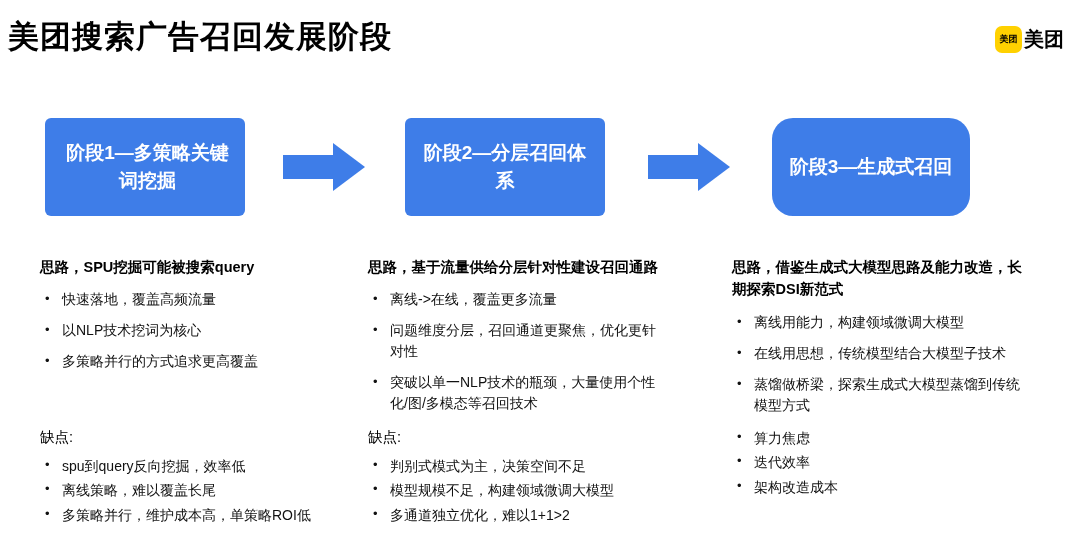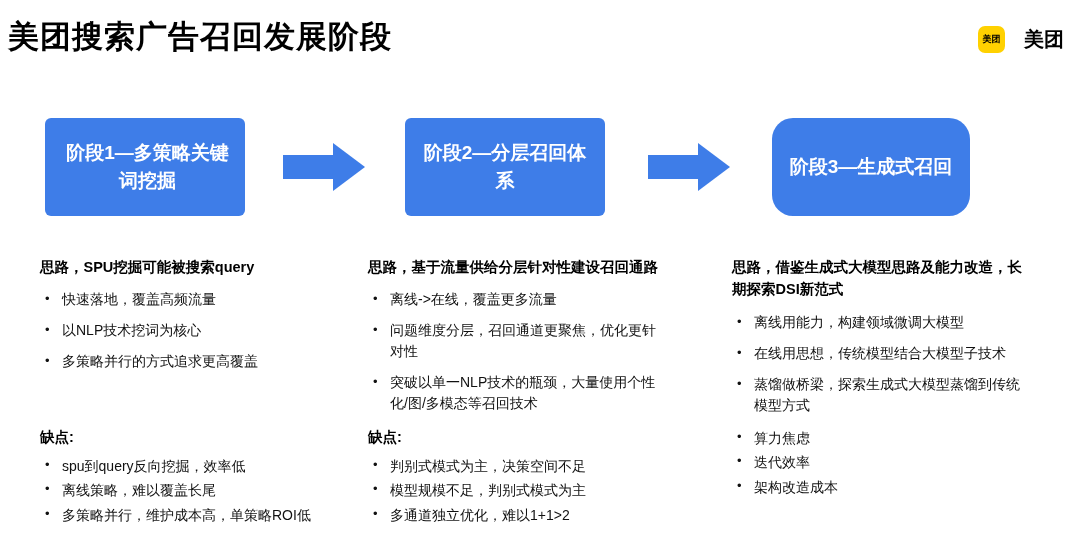--- a/index.html
+++ b/index.html
@@ -8,21 +8,21 @@
     font-family: "Liberation Sans", "DejaVu Sans", sans-serif;
     background:#ffffff; color:#111; overflow:hidden;
   }
   .slide { position:relative; width:1080px; height:540px; background:#fff; }
 
   
   .title {
     position:absolute; left:8px; top:16px;
     font-size:31px; font-weight:bold; color:#000; letter-spacing:1px;text-align:center;
   }
-  .brand { position:absolute; right:16px; top:26px; display:flex; align-items:center; gap:19px;justify-content:space-between; }
+  .brand { position:absolute; right:16px; top:26px; display:flex; align-items:center; gap:2px;justify-content:space-between; }
   .logo-badge {
     width:27px; height:27px; background:#FFD100; border-radius:7px;
     display:flex; align-items:center; justify-content:center;
     font-size:9px; font-weight:bold; color:#000;
   }
   .brand-text { font-size:20px; font-weight:bold; color:#000; }
 
   
   .stage-box {
     position:absolute; top:118px; height:98px;
@@ -51,21 +51,21 @@
   #col1 { left:40px;  width:276px; }
   #col2 { left:368px; width:300px; }
   #col3 { left:732px; width:300px; }
 
   .intro { font-size:14.5px; font-weight:bold; line-height:1.55; margin-bottom:11px; color:#000; }
   .bullet { display:flex; font-size:14px; line-height:1.5; margin-bottom:10px; color:#111; }
   .dot { flex:0 0 22px; width:22px; padding-left:5px; font-size:13px; }
   .bullet-text { flex:1 1 auto; }
 
   .lower { position:absolute; left:0; top:172px; width:100%; }
-  .section-title { font-size:14.5px; font-weight:bold; margin-bottom:9px; color:#000; }
+  .section-title { font-size:14.5px; font-weight:normal; margin-bottom:9px; color:#000; }
   .lower .bullet { margin-bottom:4px; line-height:1.45; }
 </style>
 </head>
 <body>
 
 <div class="slide">
 
   <h1 class="title">美团搜索广告召回发展阶段</h1>
   <div class="brand">
     <span class="logo-badge">美团</span>
@@ -134,21 +134,21 @@
       </div>
     </div>
     <div class="lower">
       <p class="section-title">缺点:</p>
       <div class="bullet">
         <span class="dot">•</span>
         <span class="bullet-text">判别式模式为主，决策空间不足</span>
       </div>
       <div class="bullet">
         <span class="dot">•</span>
-        <span class="bullet-text">模型规模不足，判别式模式为主</span>
+        <span class="bullet-text">模型规模不足，构建领域微调大模型</span>
       </div>
       <div class="bullet">
         <span class="dot">•</span>
         <span class="bullet-text">多通道独立优化，难以1+1&gt;2</span>
       </div>
     </div>
   </div>
 
   <div class="column" id="col3">
     <p class="intro">思路，借鉴生成式大模型思路及能力改造，长期探索DSI新范式</p>

